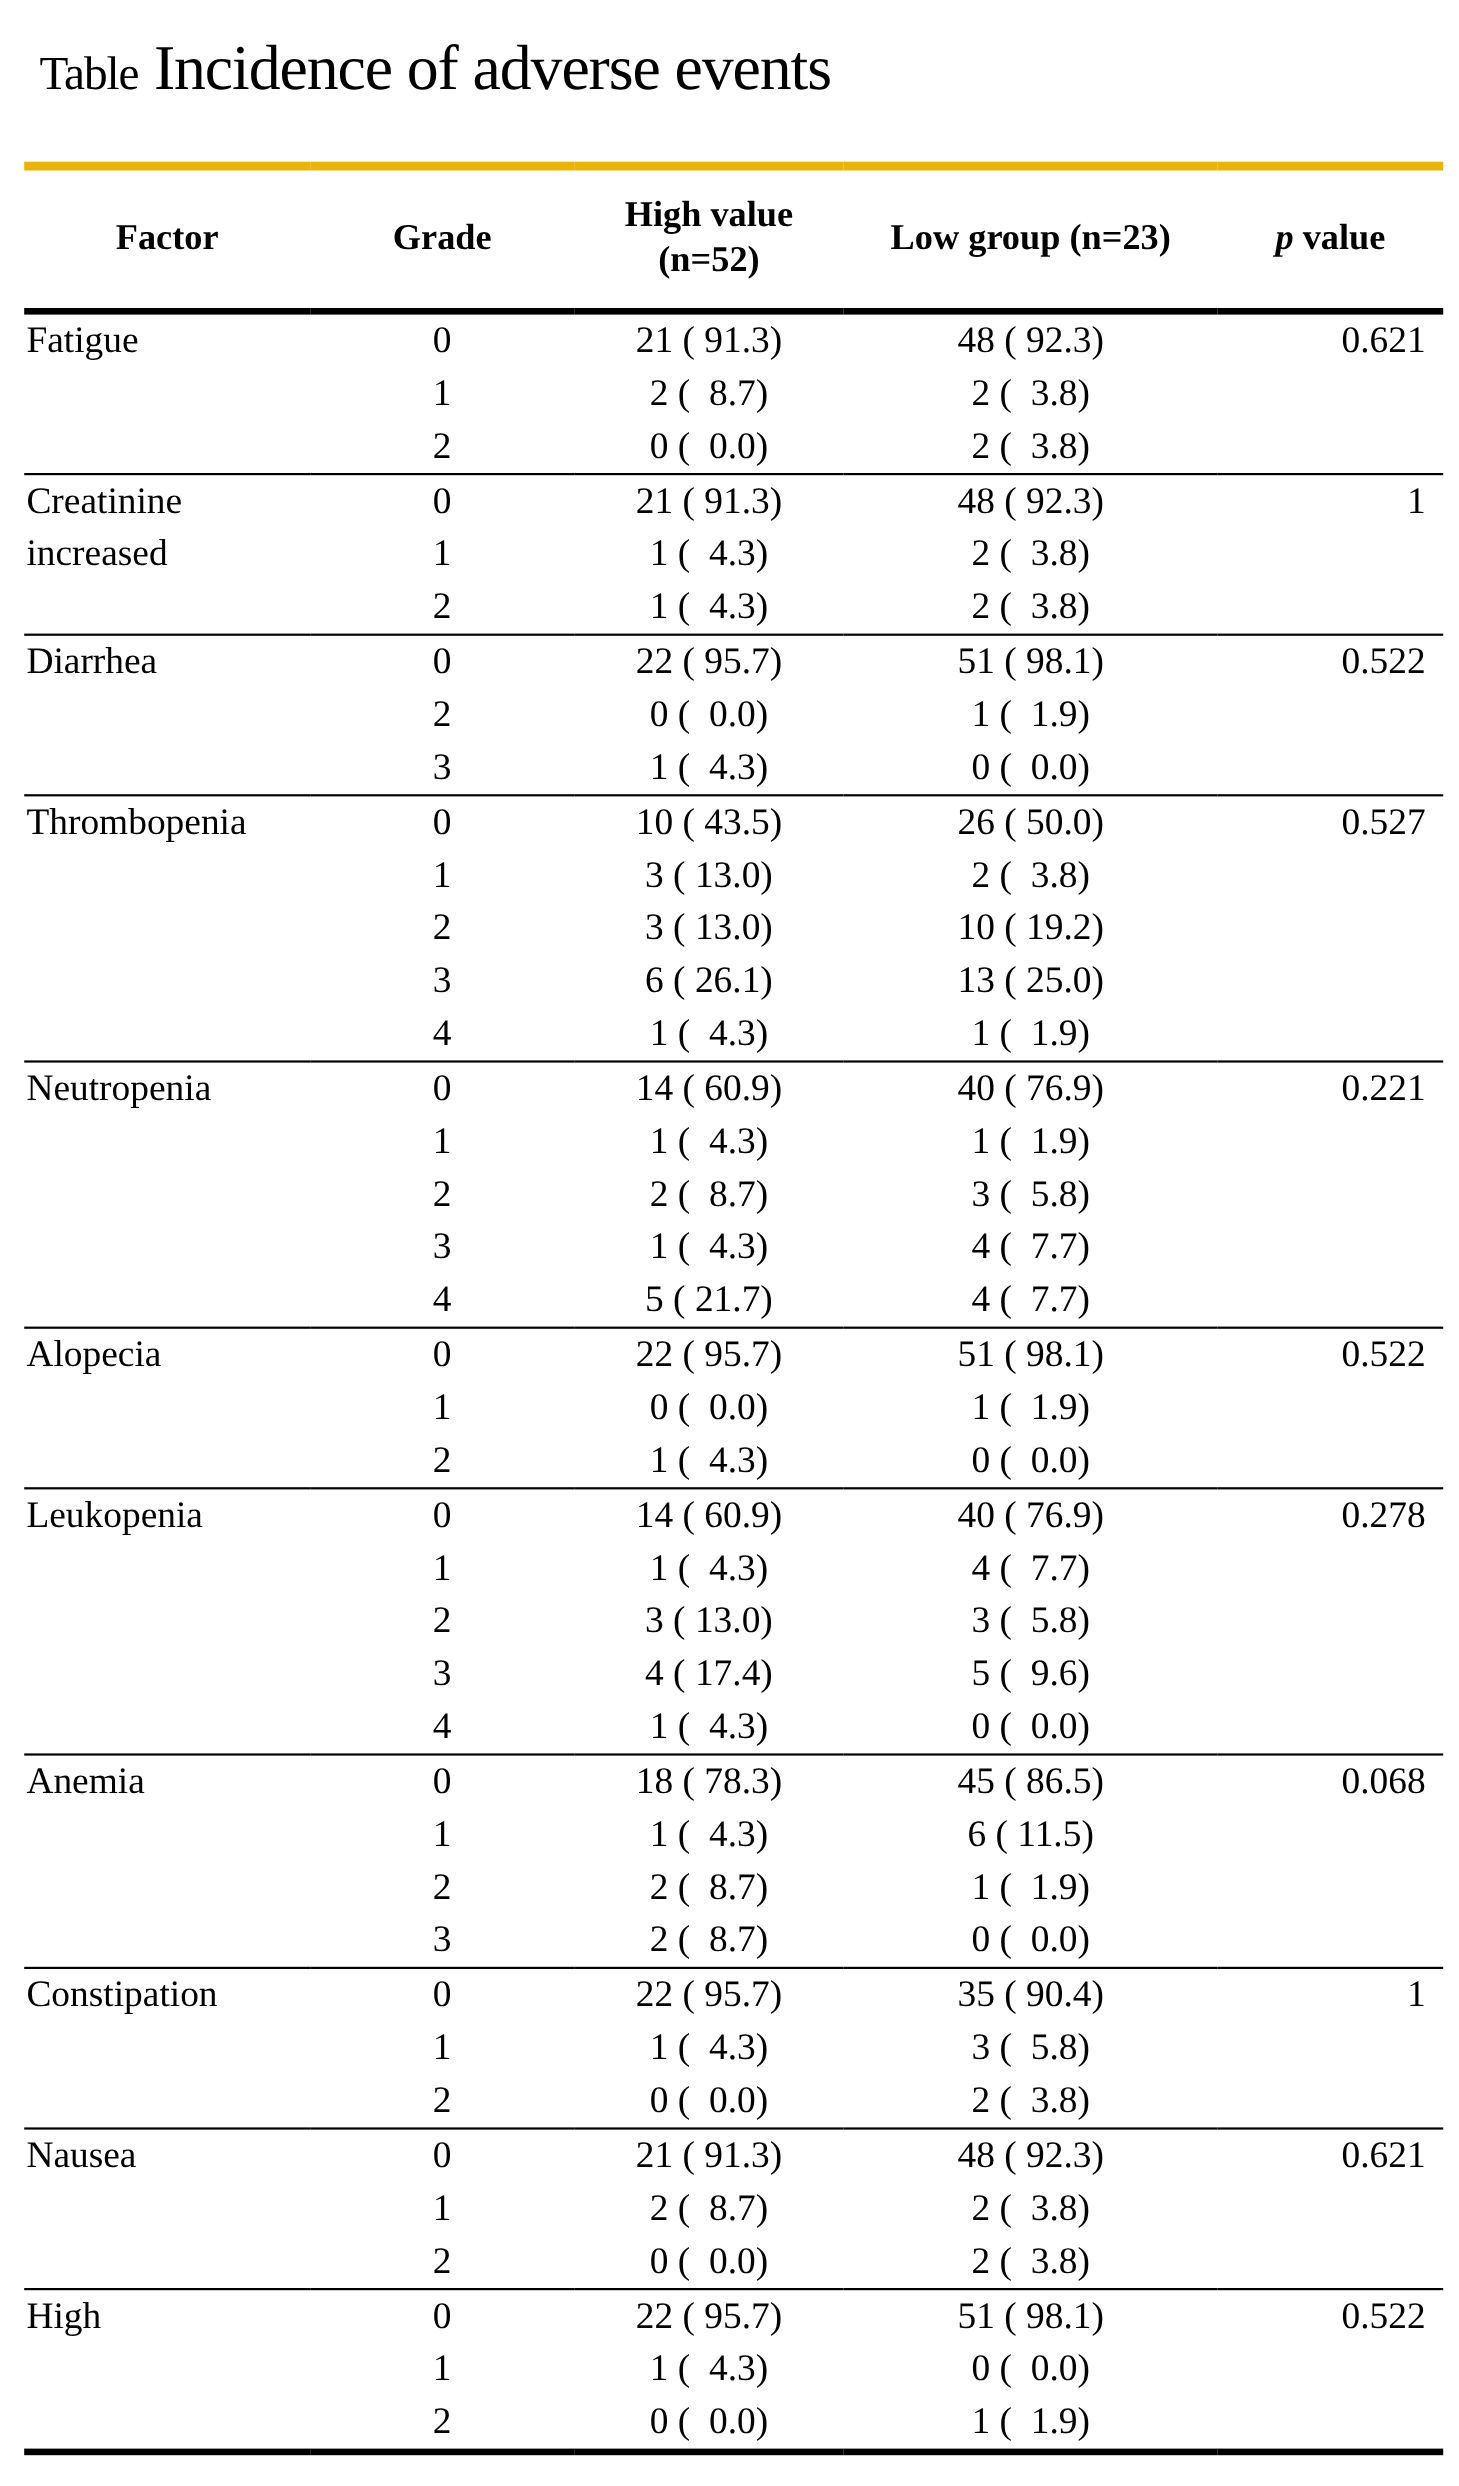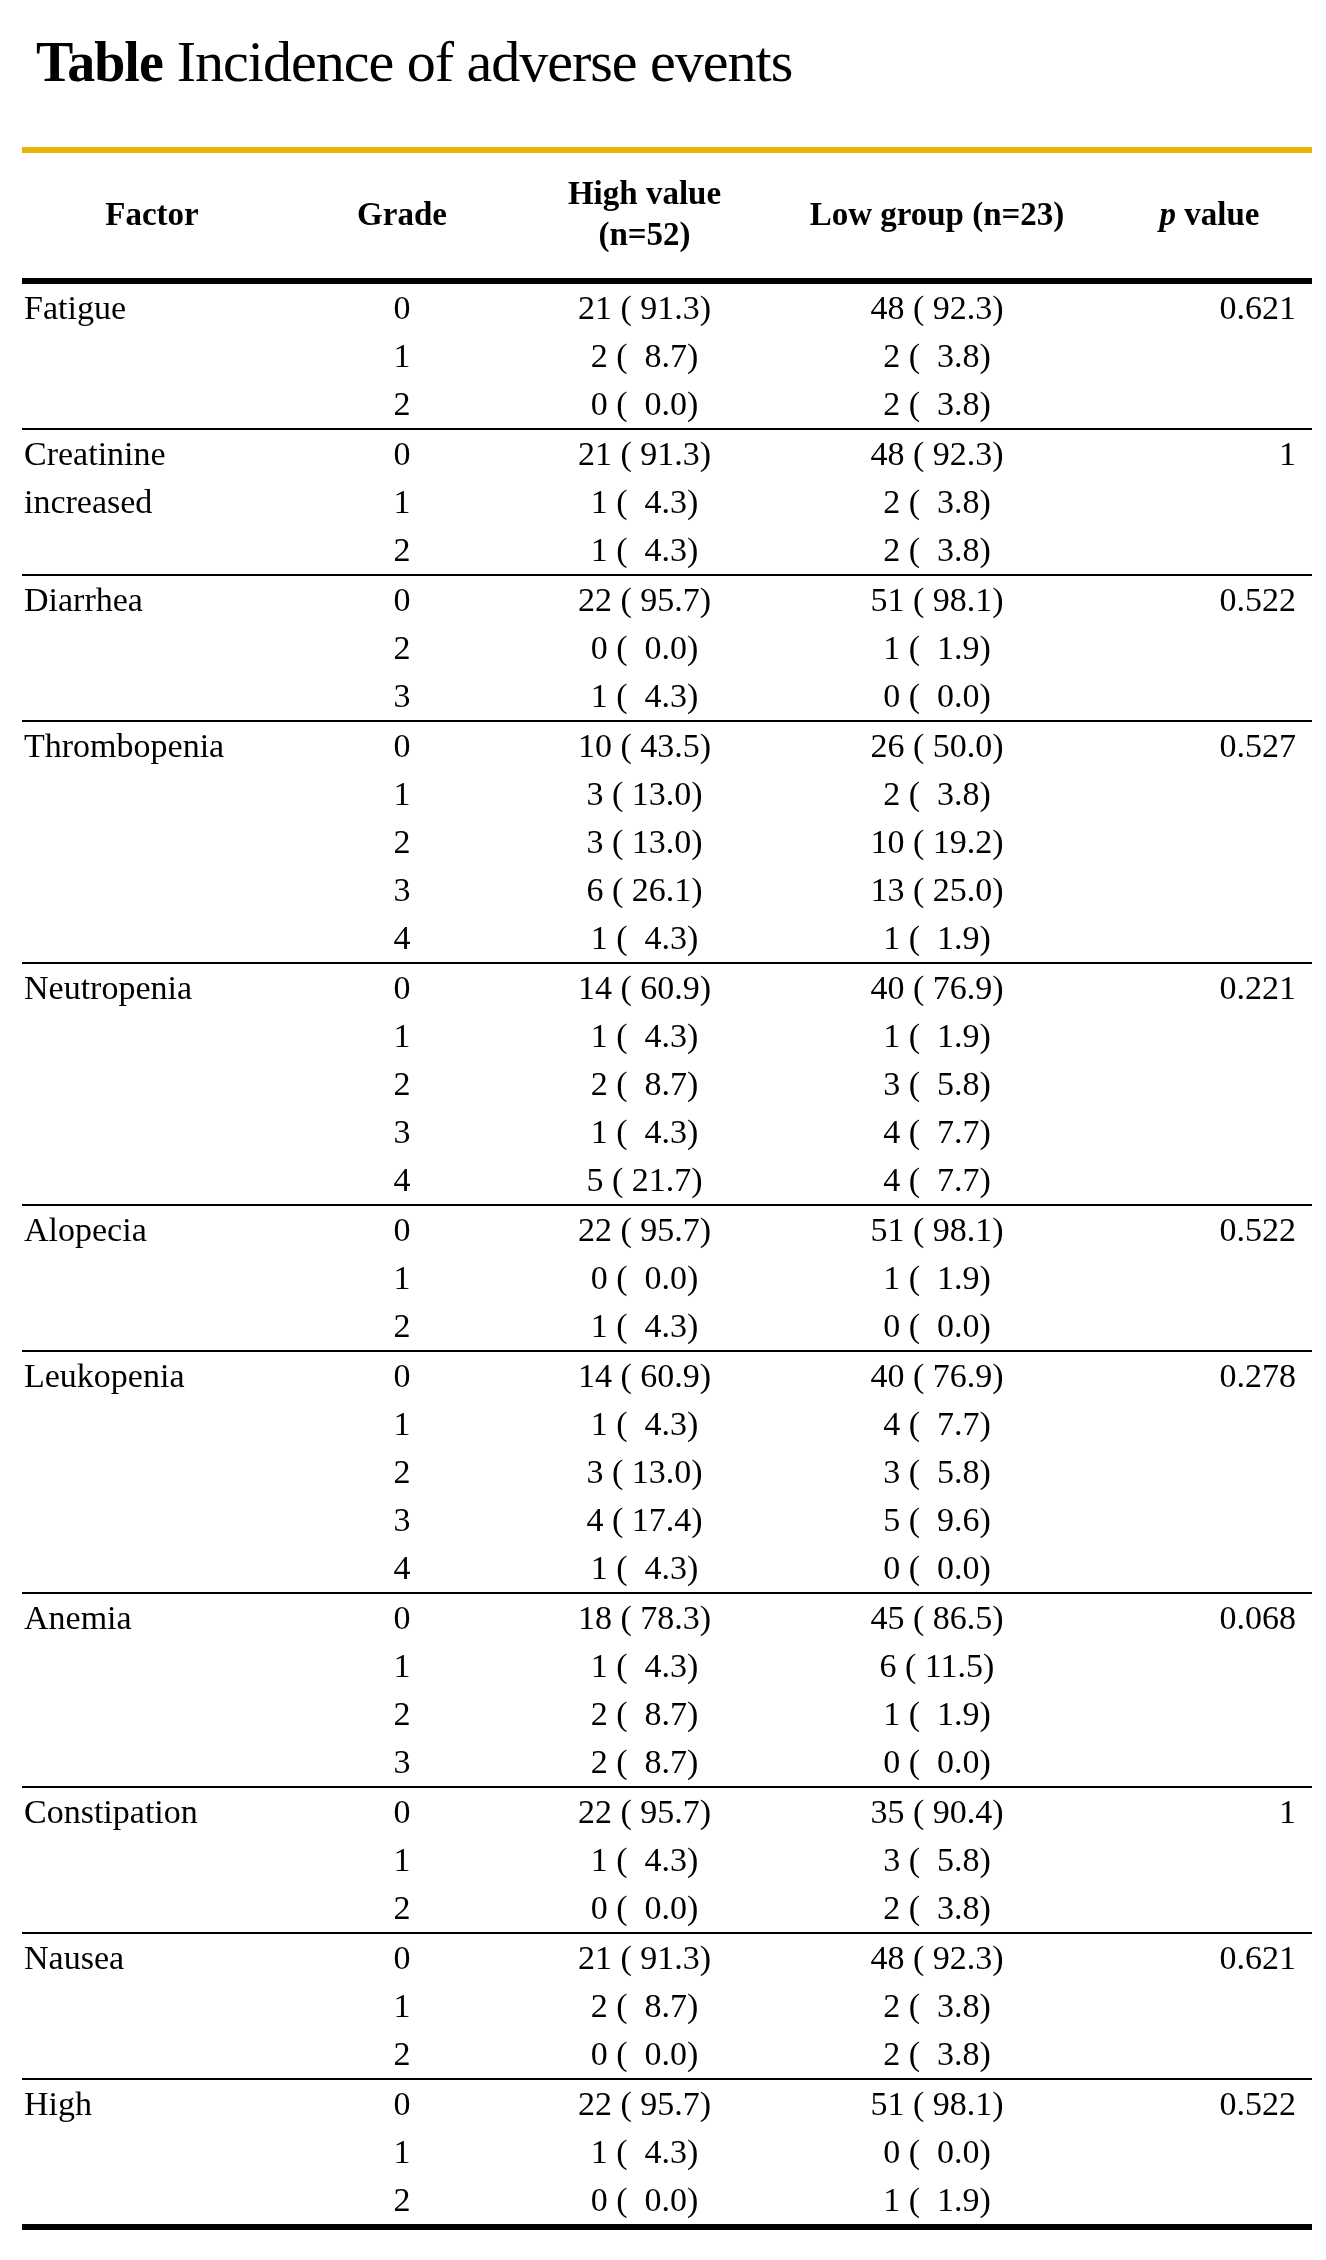--- a/index.html
+++ b/index.html
@@ -17,35 +17,35 @@
   .page {
     position: relative;
     width: 1326px;
     height: 2260px;
   }
   .title-block {
     padding: 28px 0 0 36px;
     white-space: nowrap;
   }
   .title-word {
-    font-weight: bold;
-    font-size: 56px;
+    font-weight: normal;
+    font-size: 43px;
     letter-spacing: -1px;
   }
   .title-caption {
     font-size: 58px;
     margin-left: 14px;
     letter-spacing: -1px;
   }
   table.aetable {
     border-collapse: collapse;
     table-layout: fixed;
     width: 1290px;
     margin: 52px 14px 0 22px;
-    border-top: 6px solid #eab308;
+    border-top: 8px solid #eab308;
     border-bottom: 6px solid #000;
   }
   col.c-factor { width: 260px; }
   col.c-grade  { width: 240px; }
   col.c-high   { width: 245px; }
   col.c-low    { width: 340px; }
   col.c-p      { width: 205px; }
 
   thead th {
     border-bottom: 6px solid #000;

